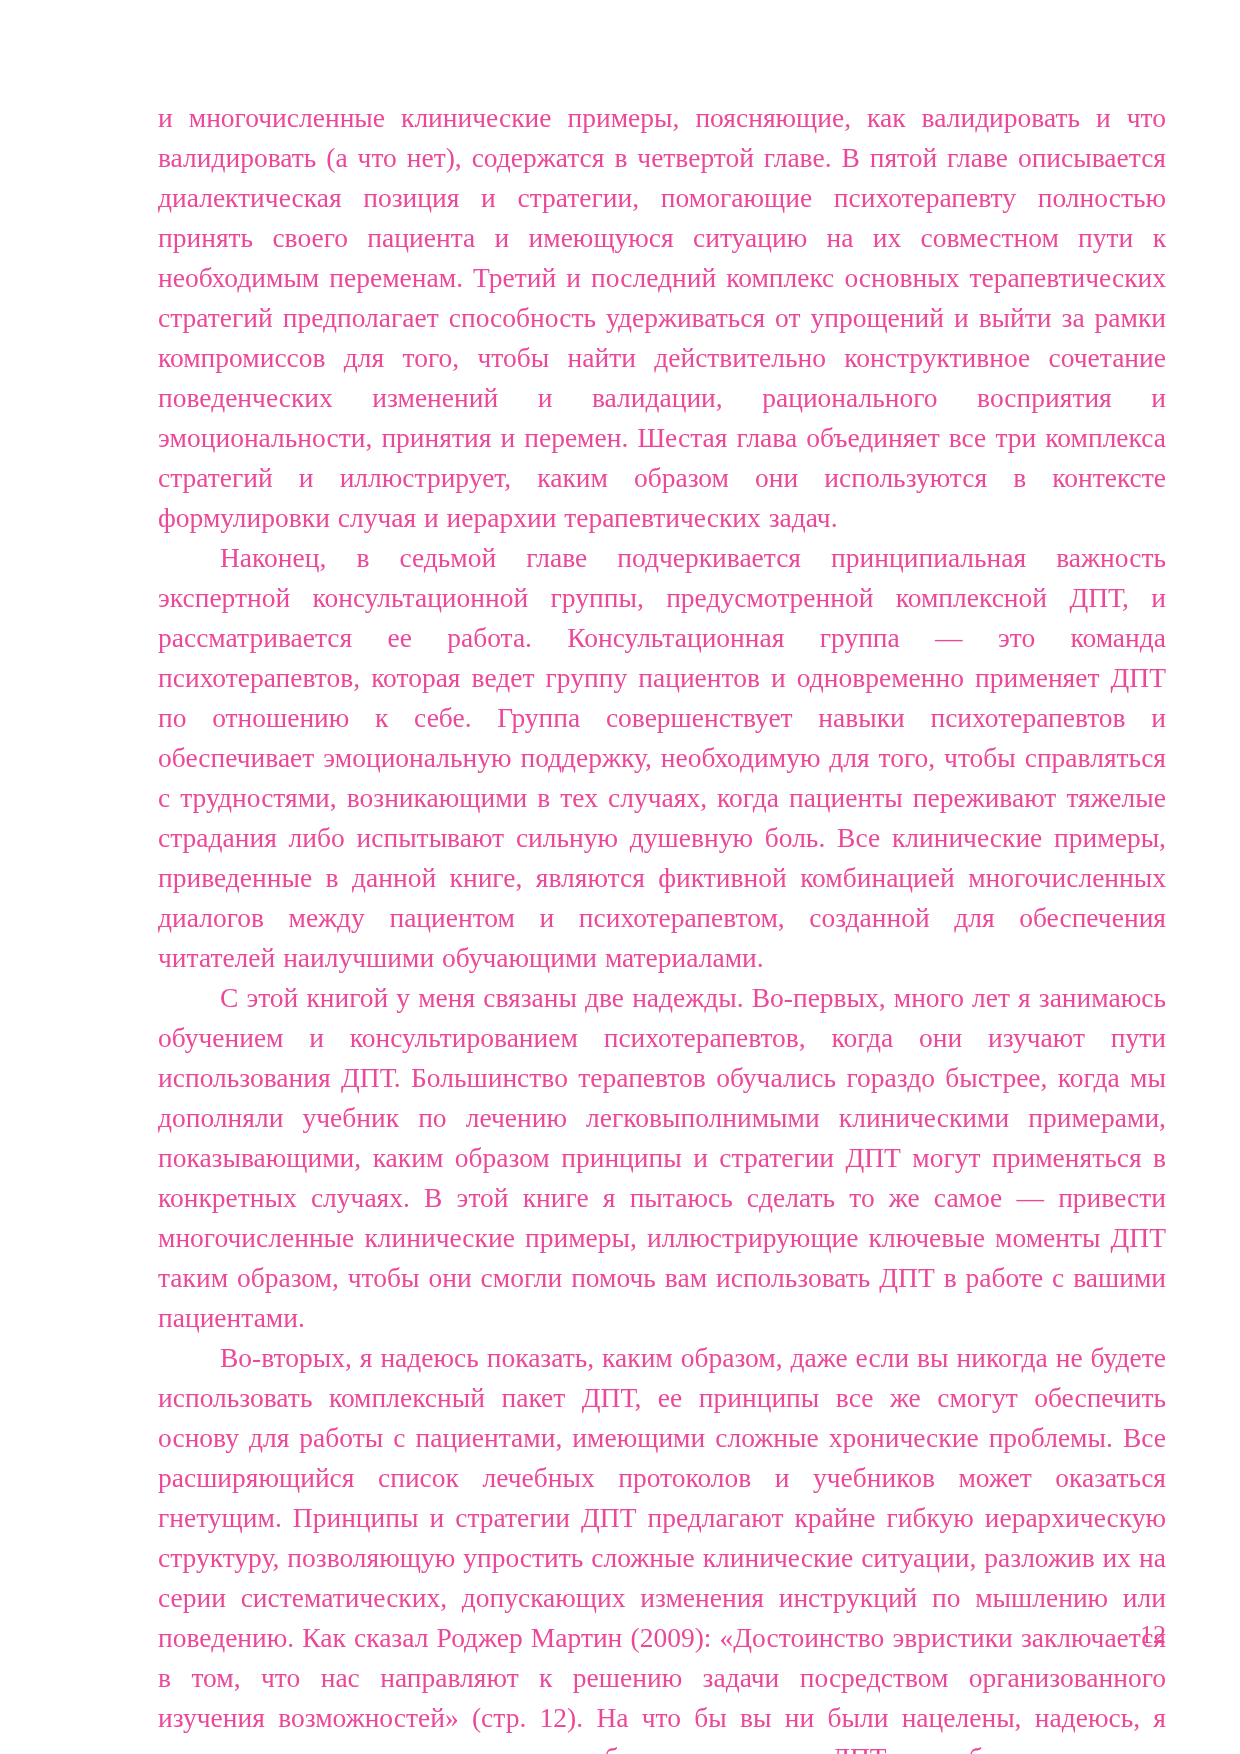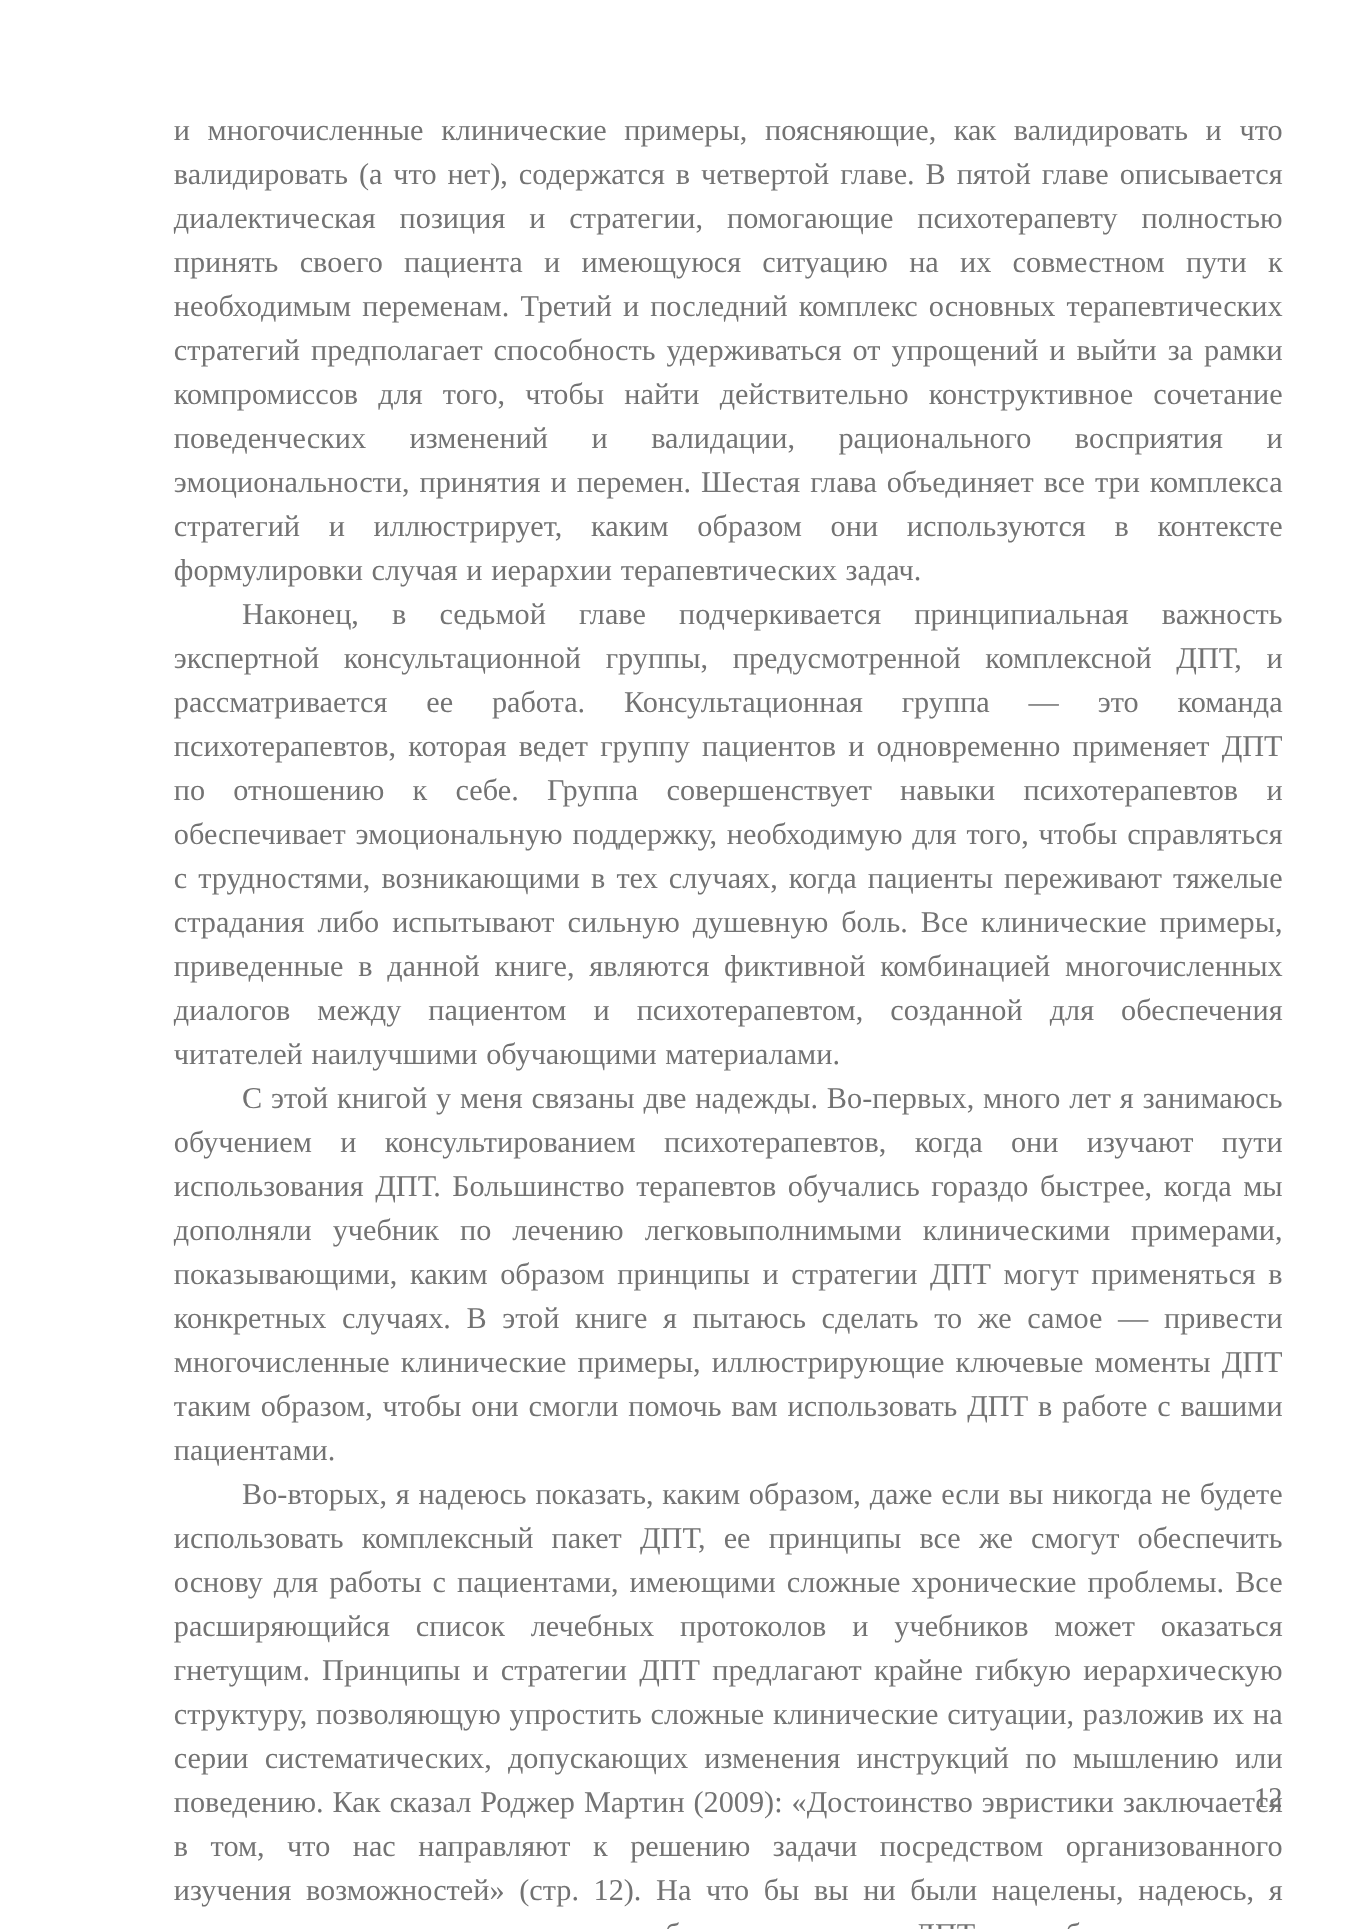--- a/index.html
+++ b/index.html
@@ -5,21 +5,21 @@
   html, body {
     margin: 0;
     padding: 0;
     background: #ffffff;
   }
   .page {
     position: relative;
     width: 1180px;
     height: 1754px;
     background: #ffffff;
-    color: #737373;
+    color: #ec4899;
     font-family: "Liberation Serif", "DejaVu Serif", serif;
     overflow: hidden;
   }
   .text-block {
     position: absolute;
     left: 158px;
     top: 98px;
     width: 1008px;
     font-size: 27.5px;
     line-height: 40px;

